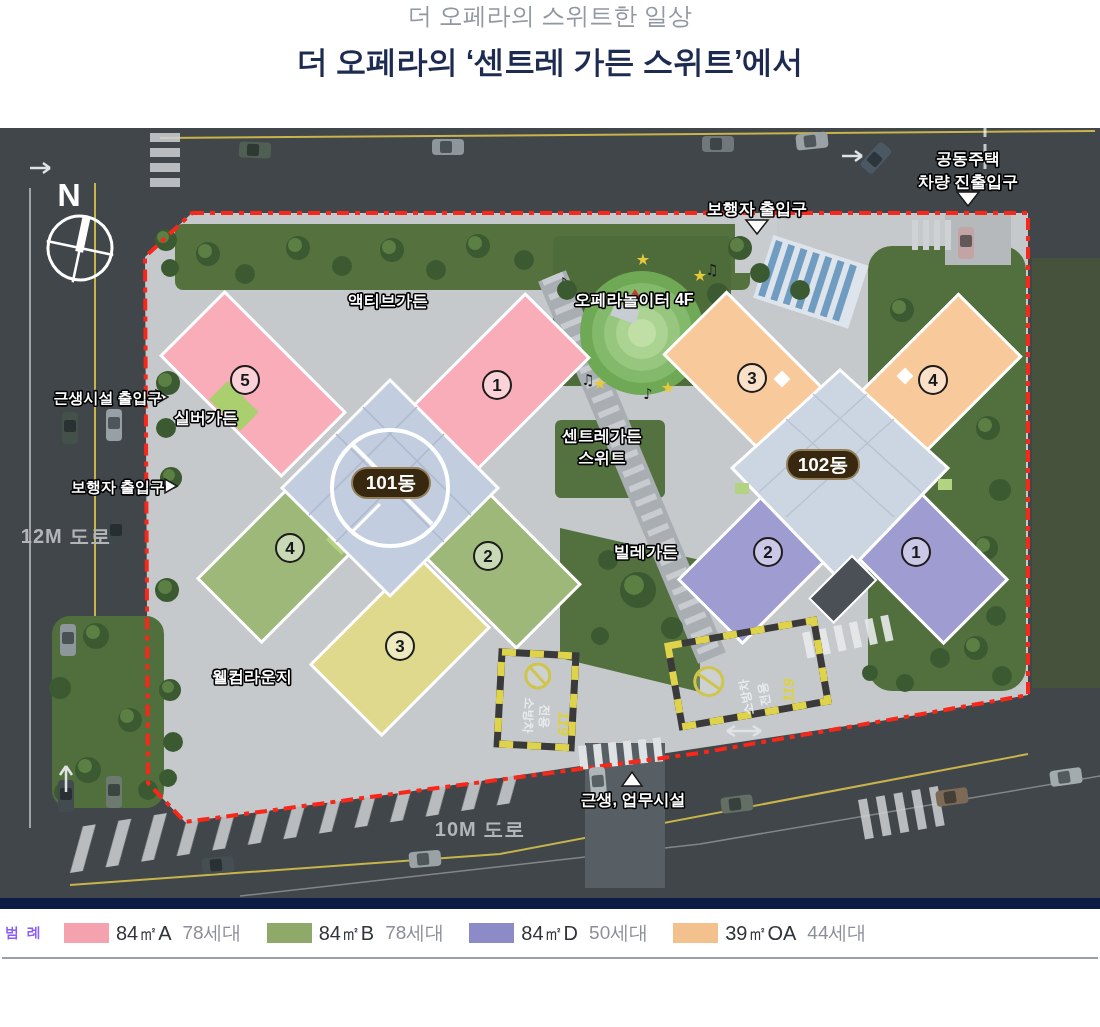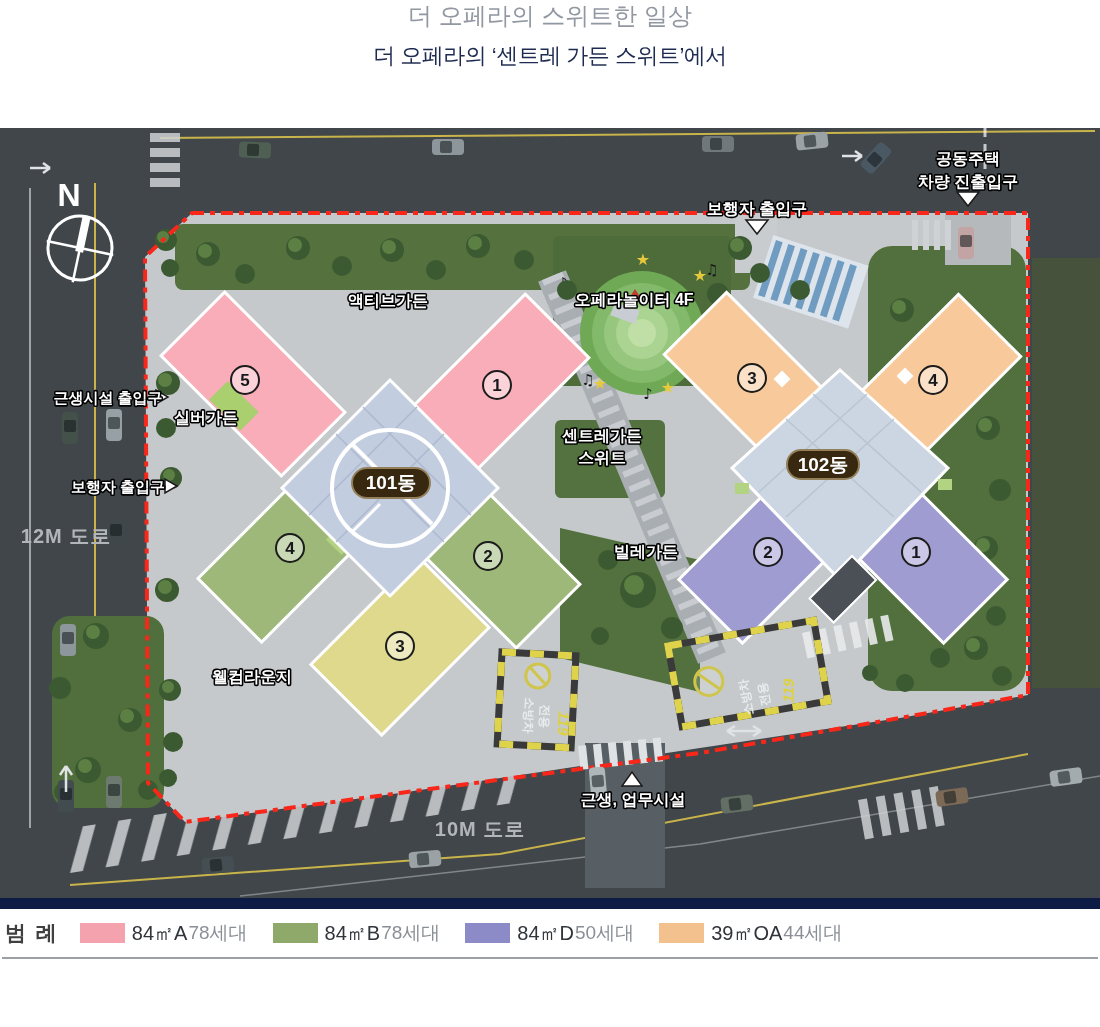--- a/index.html
+++ b/index.html
@@ -1,28 +1,28 @@
 <!DOCTYPE html>
 <html><head>
 <meta charset="utf-8">
 <style>
   html,body{margin:0;padding:0;background:#fff}
   body{width:1100px;font-family:"Liberation Sans",sans-serif}
   .header{text-align:center;height:128px;box-sizing:border-box}
   .subtitle{font-size:24px;color:#9298a2}
-  .title{font-size:22px;color:#1d2b50;font-weight:400;margin:9px 0 0;letter-spacing:-0.5px}
+  .title{font-size:31px;color:#1d2b50;font-weight:700;margin:9px 0 0;letter-spacing:-0.5px}
   .plan{position:relative;width:1100px;height:770px;overflow:hidden}
   .plan svg{display:block}
   .navy-bar{height:11px;background:#0d1c44}
   .legend{display:flex;align-items:center;height:48px;padding-left:5px}
-  .legend-title{font-size:21px;font-weight:800;color:#404040;margin-right:21px;letter-spacing:2px;white-space:pre}
+  .legend-title{font-size:14px;font-weight:800;color:#8b5cf6;margin-right:21px;letter-spacing:2px;white-space:pre}
   .legend-item{display:flex;align-items:center;margin-right:25px}
   .swatch{width:45px;height:20px;margin-right:7px;display:inline-block}
   .ltype{font-size:20px;font-weight:400;color:#30343b}
-  .lhh{font-size:19px;color:#8a8f97;margin-left:1px}
+  .lhh{font-size:19px;color:#8a8f97;margin-left:11px}
   .rule{border-top:2px solid #9aa0a6;margin:0 2px}
   
   .mlabel{font:700 16px "Liberation Sans",sans-serif;fill:#fff;stroke:#000;stroke-width:3.2px;paint-order:stroke;stroke-linejoin:round;text-anchor:middle}
   .sm{font-size:15px}
   .rlabel{font:700 20px "Liberation Sans",sans-serif;fill:#b2b6ba;text-anchor:middle;letter-spacing:1px}
   .unum{font:700 17px "Liberation Sans",sans-serif;fill:#16181b;text-anchor:middle}
   .btext{font:700 19px "Liberation Sans",sans-serif;fill:#fff;text-anchor:middle}
   .star{font:16px "DejaVu Sans",sans-serif;fill:#e7c93c;text-anchor:middle}
   .note{font:15px "DejaVu Sans",sans-serif;fill:#15181a;text-anchor:middle}
   .fire-kr{font:700 12px "Liberation Sans",sans-serif;fill:#e8ecee;text-anchor:middle}

